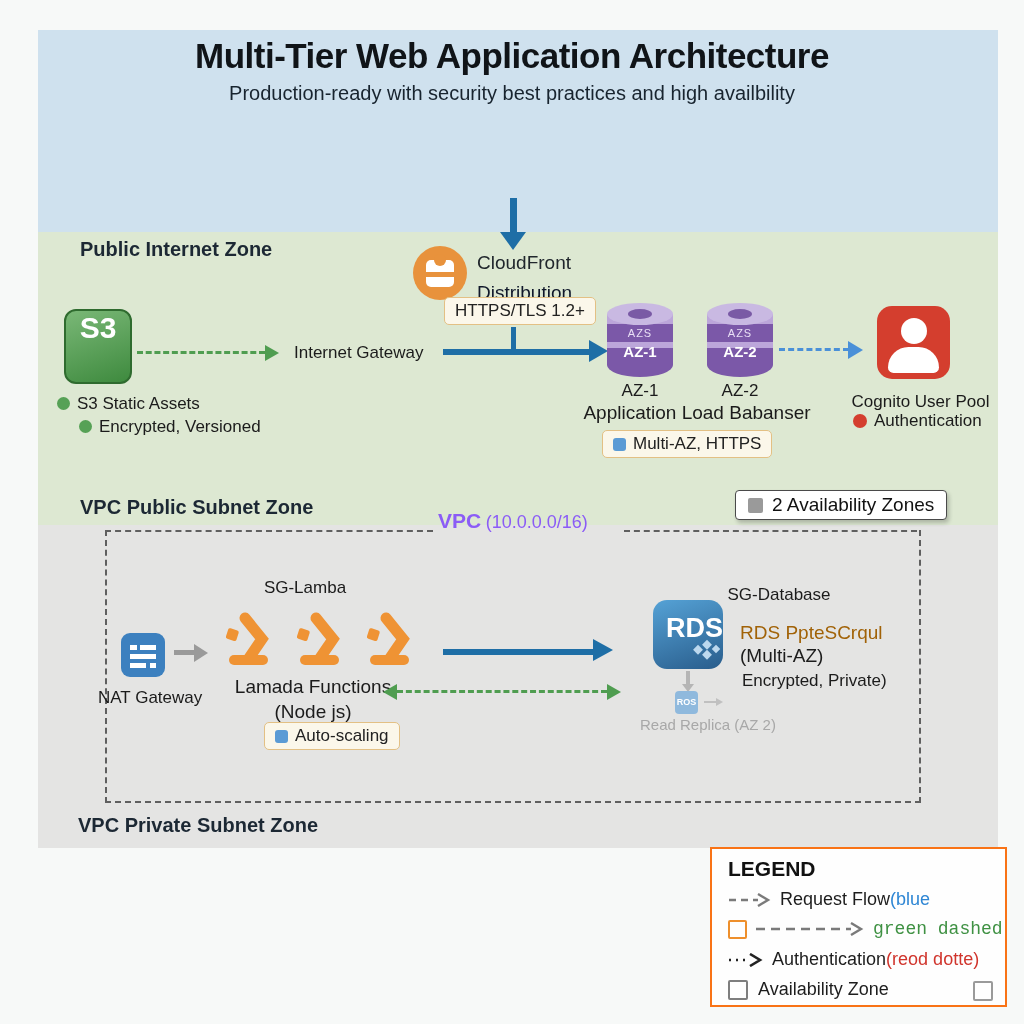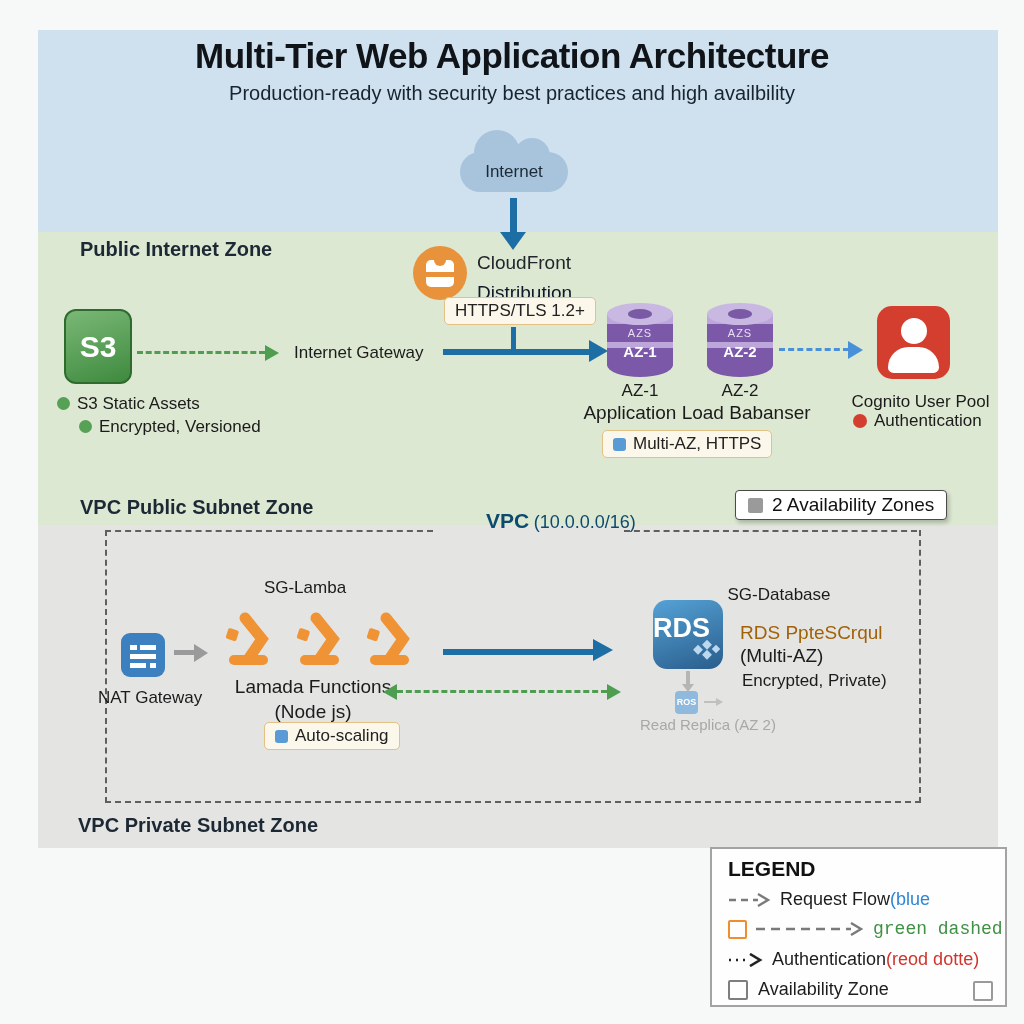--- a/index.html
+++ b/index.html
@@ -19,57 +19,57 @@
   
   .hline{position:absolute;background:#1e6ea6;}
   .vline{position:absolute;background:#1e6ea6;}
   .tri{position:absolute;width:0;height:0;}
   .dash-green{position:absolute;height:0;border-top:3px dashed #4f9d50;}
   .dash-blue{position:absolute;height:0;border-top:3px dashed #4a90d8;}
   
   .cf-circle{position:absolute;left:413px;top:246px;width:54px;height:54px;border-radius:50%;background:#e8923c;}
   .s3-icon{position:absolute;left:64px;top:309px;width:64px;height:71px;border-radius:12px;
            background:linear-gradient(160deg,#7ab877,#3e8a3e);border:2px solid #2f6b2f;
-           display:flex;align-items:center;justify-content:center;color:#fff;font-weight:bold;font-size:30px;}
+           display:flex;justify-content:center;color:#fff;font-weight:bold;font-size:30px;}
   .dot{position:absolute;border-radius:50%;}
   .cyl{position:absolute;width:66px;height:74px;}
   .cyl .top{position:absolute;left:0;top:0;width:66px;height:22px;border-radius:50%;background:#c9b9e2;z-index:2;}
   .cyl .hole{position:absolute;left:21px;top:6px;width:24px;height:10px;border-radius:50%;background:#7a5aa5;z-index:3;}
   .cyl .body{position:absolute;left:0;top:11px;width:66px;height:63px;
              background:linear-gradient(180deg,#bca6da 0 10px,#7b58a8 10px 28px,#bca6da 28px 34px,#7b58a8 34px 100%);
              border-radius:0 0 33px 33px / 0 0 12px 12px;}
   .cyl .b1{position:absolute;left:0;top:24px;width:100%;text-align:center;color:#e9dff5;font-size:11px;letter-spacing:1px;z-index:4;}
   .cyl .b2{position:absolute;left:0;top:40px;width:100%;text-align:center;color:#fff;font-weight:bold;font-size:15px;z-index:4;}
   .cog-icon{position:absolute;left:877px;top:306px;width:73px;height:73px;border-radius:15px;background:#d43e2e;overflow:hidden;}
   .cog-head{position:absolute;left:24px;top:12px;width:26px;height:26px;border-radius:50%;background:#fff;}
   .cog-body{position:absolute;left:11px;bottom:6px;width:51px;height:26px;border-radius:22px 22px 6px 6px;background:#fff;}
   .nat-icon{position:absolute;left:121px;top:633px;width:44px;height:44px;border-radius:9px;background:#3c80bf;}
   .rds-icon{position:absolute;left:653px;top:600px;width:70px;height:69px;border-radius:14px;
             background:linear-gradient(160deg,#55a2d6,#295d8c);color:#fff;font-weight:bold;font-size:27px;
-            text-align:left;line-height:56px;}
+            text-align:right;line-height:56px;}
   .ros-box{position:absolute;left:675px;top:691px;width:23px;height:23px;border-radius:4px;background:#8fb9dd;
            color:#fff;font-size:9px;font-weight:bold;text-align:center;line-height:23px;}
   
   .chip{position:absolute;display:flex;align-items:center;gap:7px;background:#fbf7ea;border:1.5px solid #e3c084;
         border-radius:5px;padding:3px 10px;font-size:17px;color:#222;white-space:nowrap;}
   .chip .sq{width:13px;height:13px;border-radius:3px;background:#5b9bd5;}
   .badge-white{position:absolute;display:flex;align-items:center;gap:9px;background:#fff;border:1.5px solid #4a4a4a;
         border-radius:4px;padding:3px 12px;font-size:19px;color:#111;white-space:nowrap;box-shadow:2px 3px 4px rgba(0,0,0,.22);}
   .badge-white .sq{width:15px;height:15px;border-radius:2px;background:#9a9a9a;}
   
   .vpc-box{position:absolute;left:105px;top:530px;width:812px;height:271px;
            border-left:2px dashed #5f5f5f;border-right:2px dashed #5f5f5f;border-bottom:2px dashed #5f5f5f;}
   .vpc-topseg{position:absolute;height:0;border-top:2px dashed #5f5f5f;top:530px;}
-  .vpc-label{position:absolute;left:438px;top:509px;white-space:nowrap;color:#0c4a6e;margin-left:48px;}
+  .vpc-label{position:absolute;left:438px;top:509px;white-space:nowrap;color:#8b5cf6;}
   .vpc-label b{font-size:21px;font-weight:bold;}
   .vpc-label span{font-size:18px;}
   .txt{position:absolute;white-space:nowrap;}
   .ctr{text-align:center;}
   
-  .legend{position:absolute;left:710px;top:847px;width:293px;height:156px;background:#fefefe;border:2px solid #a3a3a3;}
+  .legend{position:absolute;left:710px;top:847px;width:293px;height:156px;background:#fefefe;border:2px solid #f97316;}
   .legend-title{position:absolute;left:16px;top:8px;font-size:21px;font-weight:600;color:#111;}
   .lrow{position:absolute;left:16px;display:flex;align-items:center;font-size:18px;color:#1d1d1d;white-space:nowrap;}
   .lsq-orange{width:15px;height:15px;border:2.5px solid #ee8f2c;border-radius:2px;margin-right:8px;}
   .lsq-gray{width:16px;height:16px;border:2px solid #7e7e7e;border-radius:2px;margin-right:10px;}
   .c-blue{color:#2e86d4;}
   .c-green{color:#3f9143;}
   .c-red{color:#d0342c;}
 </style>
 </head>
 <body>
@@ -80,26 +80,20 @@
   <div class="zone zone-green"></div>
   <div class="zone zone-gray"></div>
 
   <div class="abs title">Multi-Tier Web Application Architecture</div>
   <div class="abs subtitle">Production-ready with security best practices and high availbility</div>
 
   <div class="abs zone-label" style="left:80px;top:194px;margin-top:44px;">Public Internet Zone</div>
   <div class="abs zone-label" style="left:80px;top:496px;">VPC Public Subnet Zone</div>
   <div class="abs zone-label" style="left:78px;top:814px;">VPC Private Subnet Zone</div>
 
-  <div class="abs" style="left:458px;top:124px;width:112px;height:72px;">
-    <div class="cloud-part" style="left:16px;top:6px;width:46px;height:46px;border-radius:50%;"></div>
-    <div class="cloud-part" style="left:56px;top:14px;width:36px;height:36px;border-radius:50%;"></div>
-    <div class="cloud-part" style="left:2px;top:28px;width:108px;height:40px;border-radius:20px;"></div>
-    <div class="cloud-label">Internet</div>
-  </div>
 
   <div class="vline" style="left:510px;top:198px;width:7px;height:36px;"></div>
   <div class="tri" style="left:500px;top:232px;border-left:13px solid transparent;border-right:13px solid transparent;border-top:18px solid #1e6ea6;"></div>
 
   <div class="cf-circle">
     <svg width="54" height="54">
       <rect x="13" y="14" width="28" height="27" rx="5" fill="#ffffff"></rect>
       <circle cx="27" cy="14" r="6" fill="#e8923c"></circle>
       <rect x="13" y="26" width="28" height="5" fill="#e8923c"></rect>
     </svg>

